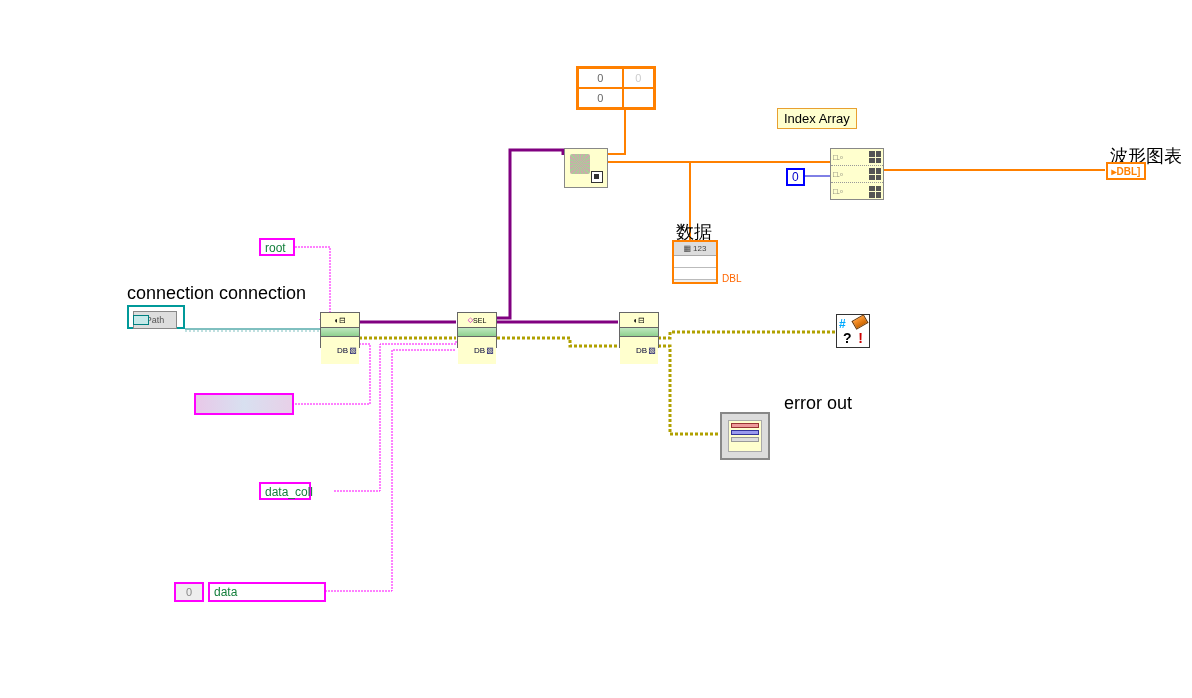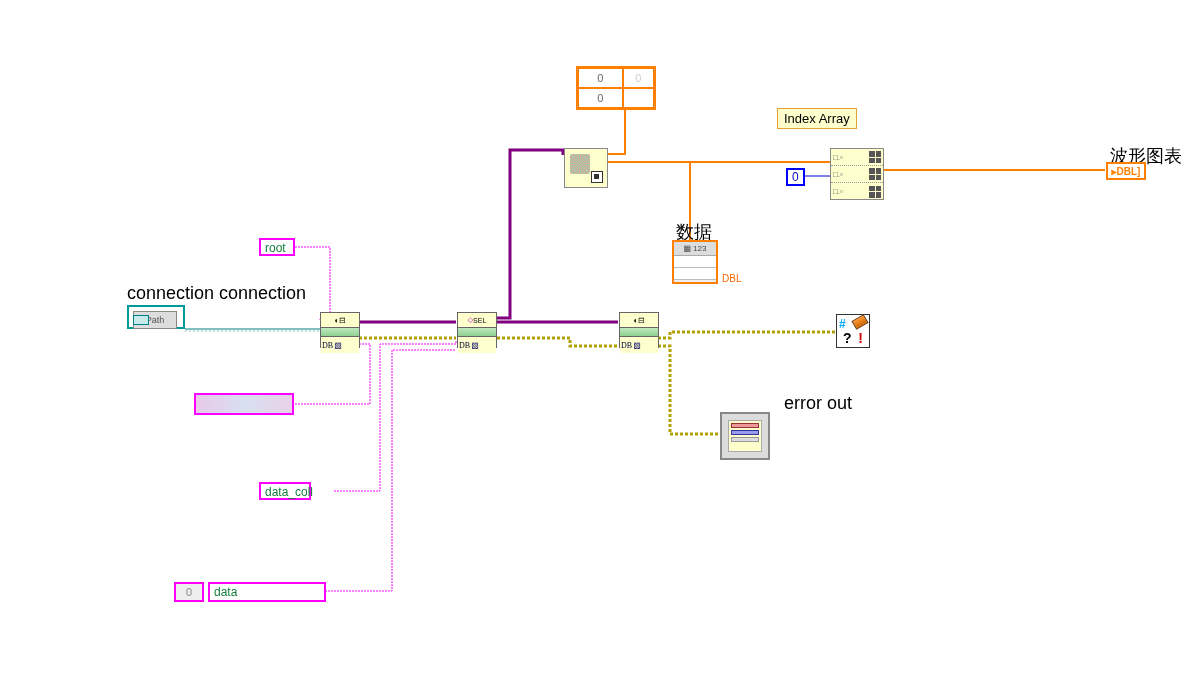--- a/index.html
+++ b/index.html
@@ -54,29 +54,28 @@
     border: 1px solid #666;
   }
   .db-node .top {
     height: 14px;
     display: flex;
     align-items: center;
     justify-content: center;
     font-size: 8px;
   }
   .db-node .bot {
-    height: 16px;
+    height: 27px;
     background: #ffffce;
     font-size: 8px;
     color: #006;
-    padding-left: 1px;
+    padding-left: 16px;
     display:flex;
     align-items:center;
     gap:1px;
-    font-family:Liberation Serif, serif;
   }
   .db-node .bot .dblbl { color: #003; }
   .db-node .mid {
     height: 10px;
     background: linear-gradient(#bfe8bf,#8fd08f);
     border-top:1px solid #666;
     border-bottom:1px solid #666;
   }
   .conn-info-node {
     position: absolute;

